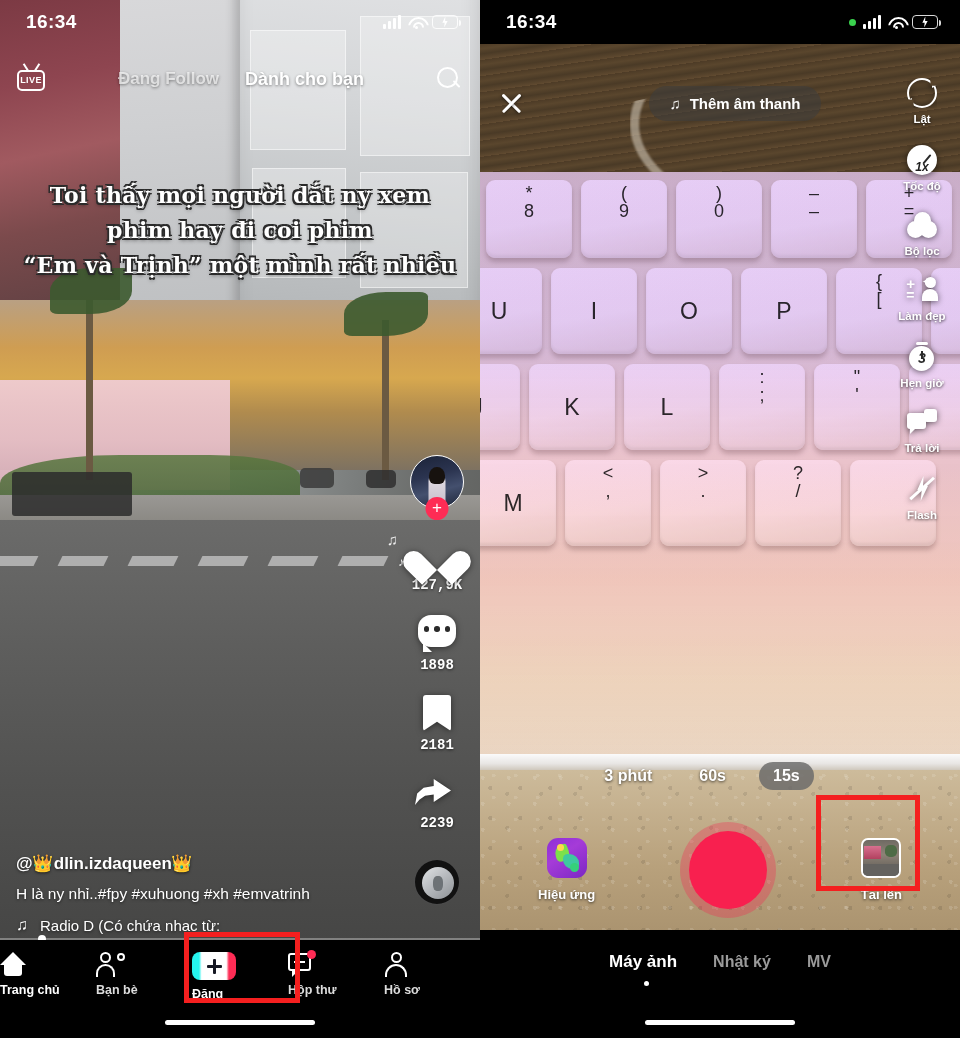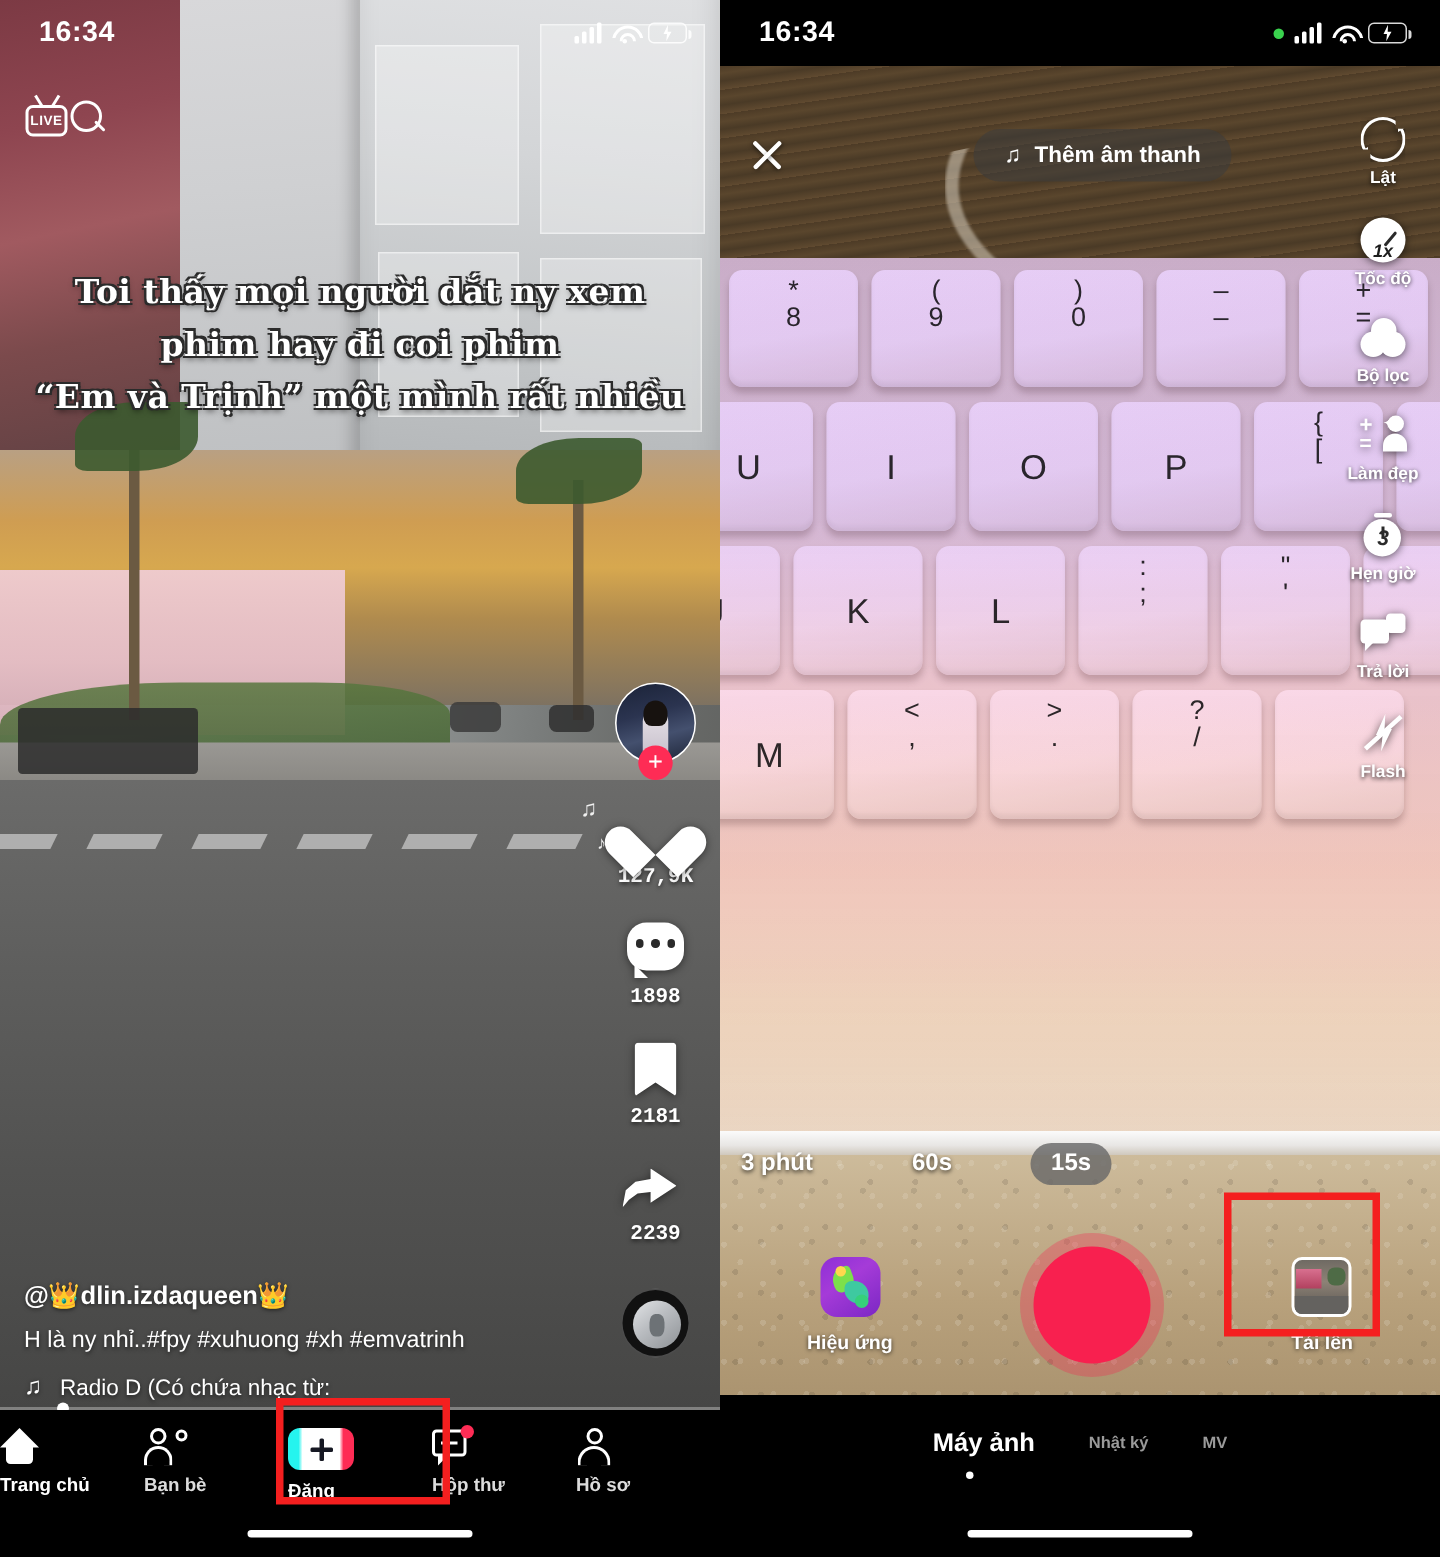--- a/index.html
+++ b/index.html
@@ -307,21 +307,21 @@
   .ic-reply .b1{position:absolute;left:0;top:4px;width:19px;height:16px;background:#fff;border-radius:3px;}
   .ic-reply .t1{position:absolute;left:3px;top:19px;width:0;height:0;border-left:6px solid #fff;border-bottom:6px solid transparent;}
   .ic-reply .b2{position:absolute;right:0;top:0;width:13px;height:13px;background:#fff;border-radius:3px;}
   .ic-flash{width:30px;height:30px;position:relative;}
   .ic-flash .bolt2{position:absolute;left:9px;top:2px;width:13px;height:25px;background:#fff;
     clip-path:polygon(58% 0,10% 56%,44% 56%,36% 100%,92% 40%,54% 40%);}
   .ic-flash .slash{position:absolute;left:-1px;top:13px;width:32px;height:2.6px;background:#fff;
     transform:rotate(-42deg);}
 
   .dur-row{position:absolute;left:0;bottom:248px;width:444px;z-index:30;
-    display:flex;align-items:center;gap:38px;}
+    display:flex;align-items:center;justify-content:center;gap:19px;}
   .dur{font-size:16px;color:#fff;font-weight:600;padding:5px 14px;border-radius:16px;
     text-shadow:0 1px 3px rgba(0,0,0,.7);}
   .dur.sel{background:rgba(105,105,105,.82);text-shadow:none;font-weight:700;}
 
   .cam-controls{position:absolute;left:0;bottom:108px;width:480px;height:120px;z-index:30;
     display:flex;align-items:center;justify-content:space-between;padding:0 58px;}
   .ctl{display:flex;flex-direction:column;align-items:center;gap:9px;}
   .ctl .clbl{font-size:13px;color:#fff;font-weight:700;text-shadow:0 1px 3px rgba(0,0,0,.7);}
   .fx-icon{width:40px;height:40px;border-radius:11px;
     background:linear-gradient(145deg,#8e2fd6 0%,#a53bd8 40%,#7b27c4 100%);
@@ -338,21 +338,21 @@
     background:linear-gradient(180deg,#6f6a63 0%,#8d8276 40%,#57544f 100%);position:relative;}
   .upload-thumb .pinkb{position:absolute;left:1px;top:6px;width:17px;height:13px;
     background:linear-gradient(180deg,#d8708f,#b2415f);}
   .upload-thumb .gr{position:absolute;right:2px;top:5px;width:12px;height:12px;
     background:#4e6b46;border-radius:40%;}
   .upload-thumb .rd{position:absolute;left:0;bottom:0;width:36px;height:12px;background:#64625f;}
 
   .mode-bar{position:absolute;left:0;bottom:0;width:480px;height:108px;background:#000;z-index:35;
     display:flex;flex-direction:column;align-items:center;padding-top:22px;}
   .modes{display:flex;align-items:center;gap:36px;}
-  .mode{font-size:11px;color:#9a9a9a;font-weight:600;position:relative;}
+  .mode{font-size:16px;color:#9a9a9a;font-weight:600;position:relative;}
   .mode.active{color:#fff;font-weight:700;font-size:17px;}
   .mode-dot{width:5px;height:5px;border-radius:50%;background:#fff;margin-top:9px;
     position:relative;left:-74px;}
 
   
   .redbox{position:absolute;border:5px solid #f41f1f;z-index:60;pointer-events:none;}
 </style>
 </head>
 <body>
 
@@ -413,20 +413,24 @@
       </div>
     </div>
 
     <div class="feed-topnav">
       <div class="live-badge">
         <span class="ant1"></span>
           <span class="ant2"></span>
           <span class="tv"></span>
         <span class="txt">LIVE</span>
       </div>
+      <div class="nav-tabs">
+        <div class="nav-tab">Đang Follow</div>
+        <div class="nav-tab active">Dành cho bạn</div>
+      </div>
       <div class="search-ic"></div>
     </div>
 
     <div class="action-rail">
       <div class="avatar-wrap">
         <div class="avatar">
             <span class="fig"></span>
             <span class="hair"></span>
           </div>
         <div class="plus-badge">+</div>

